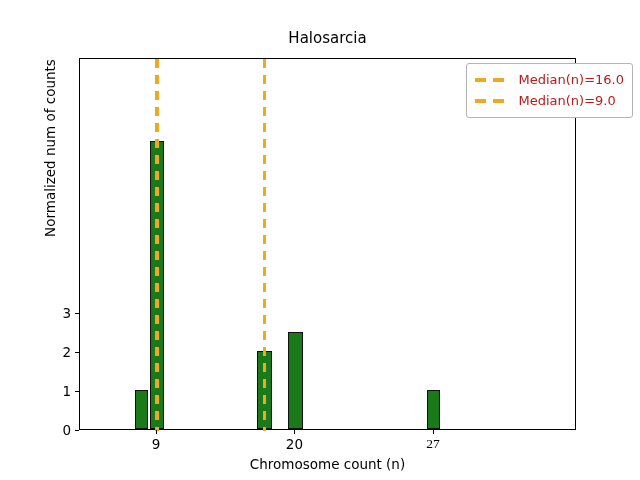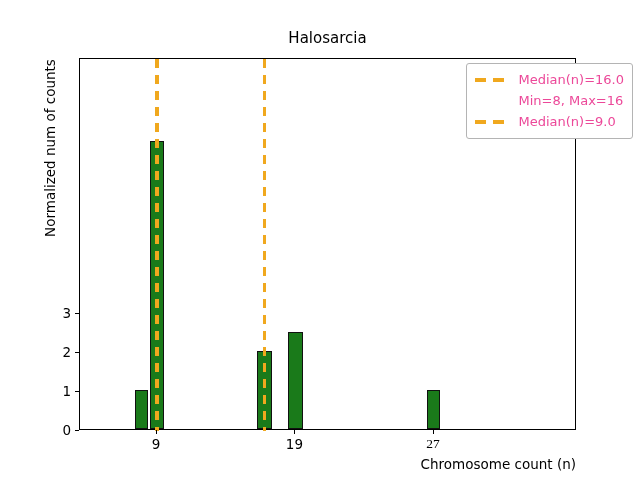--- a/index.html
+++ b/index.html
@@ -37,21 +37,21 @@
   .xtick{position:absolute;top:430px;width:0;height:4px;border-left:1.1px solid #000;}
   .xticklabel{position:absolute;top:436px;font-size:13.5px;color:#000;
               transform:translateX(-50%);white-space:nowrap;}
   .ytick{position:absolute;left:75px;width:4px;height:0;border-top:1.1px solid #000;}
   .yticklabel{position:absolute;right:569px;font-size:13.5px;color:#000;
               transform:translateY(-50%);white-space:nowrap;}
 
   
   #xlabel{
     position:absolute;left:79px;top:456px;width:497px;
-    text-align:right;font-size:13.5px;color:#000;
+    text-align:center;font-size:13.5px;color:#000;
   }
   #ylabel-wrap{
     position:absolute;left:-160px;top:140px;width:420px;
     text-align:center;font-size:13.5px;color:#000;
     transform:rotate(-90deg);transform-origin:50% 50%;
   }
   #ylabel-total-wrap{
     position:absolute;left:-145px;top:-40px;width:420px;
     text-align:center;font-size:13.5px;color:#000;
     transform:rotate(-90deg);transform-origin:50% 50%;
@@ -63,21 +63,21 @@
     border:1px solid #b4b4b4;border-radius:3px;background:#fff;
     padding:5px 8px 6px 8px;
   }
   .legend-row{display:flex;align-items:center;height:21px;}
   .legend-swatch{
     width:34px;height:4px;margin-right:9px;flex:none;
     background:repeating-linear-gradient(
       to right,#f0a81e 0 11px,rgba(0,0,0,0) 11px 18px);
   }
   .legend-swatch.blank{background:none;}
-  .legend-text{font-size:13px;color:#ec4899;white-space:nowrap;}
+  .legend-text{font-size:13px;color:#b91c1c;white-space:nowrap;}
 </style>
 </head>
 <body>
 
 <div id="figure">
 
   <div id="chart-title">Halosarcia</div>
 
   <div id="plot-area">
     <div id="bars-layer">
@@ -90,21 +90,21 @@
     <div id="vlines-layer">
         <div class="vline" style="left: 182.944px; height: 372px;"></div>
         <div class="vline" style="left: 75.235px; height: 372px;"></div>
       </div>
   </div>
 
   <div id="ticks-layer">
       <div class="xtick" style="left: 155.935px;"></div>
       <div class="xticklabel" style="left: 155.935px;">9</div>
       <div class="xtick" style="left: 294.418px;"></div>
-      <div class="xticklabel" style="left: 294.418px;">19</div>
+      <div class="xticklabel" style="left: 294.418px;">20</div>
       <div class="xtick" style="left: 432.901px;"></div>
       <div class="xticklabel" style="left: 432.901px; font-family: Liberation Serif, serif;">27</div>
       <div class="ytick" style="top: 430px;"></div>
       <div class="yticklabel" style="top: 430px;">0</div>
       <div class="ytick" style="top: 391.047px;"></div>
       <div class="yticklabel" style="top: 391.047px;">1</div>
       <div class="ytick" style="top: 352.094px;"></div>
       <div class="yticklabel" style="top: 352.094px;">2</div>
       <div class="ytick" style="top: 313.141px;"></div>
       <div class="yticklabel" style="top: 313.141px;">3</div>
@@ -118,22 +118,18 @@
   <div id="ylabel-total-wrap">
     
   </div>
 
   <div id="legend">
       <div class="legend-row">
         <span class="legend-swatch"></span>
         <span class="legend-text">Median(n)=16.0</span>
       </div>
       <div class="legend-row">
-        <span class="legend-swatch blank"></span>
-        <span class="legend-text">Min=8, Max=16</span>
-      </div>
-      <div class="legend-row">
         <span class="legend-swatch"></span>
         <span class="legend-text">Median(n)=9.0</span>
       </div>
     </div>
 
 </div>
 
 </body></html>

